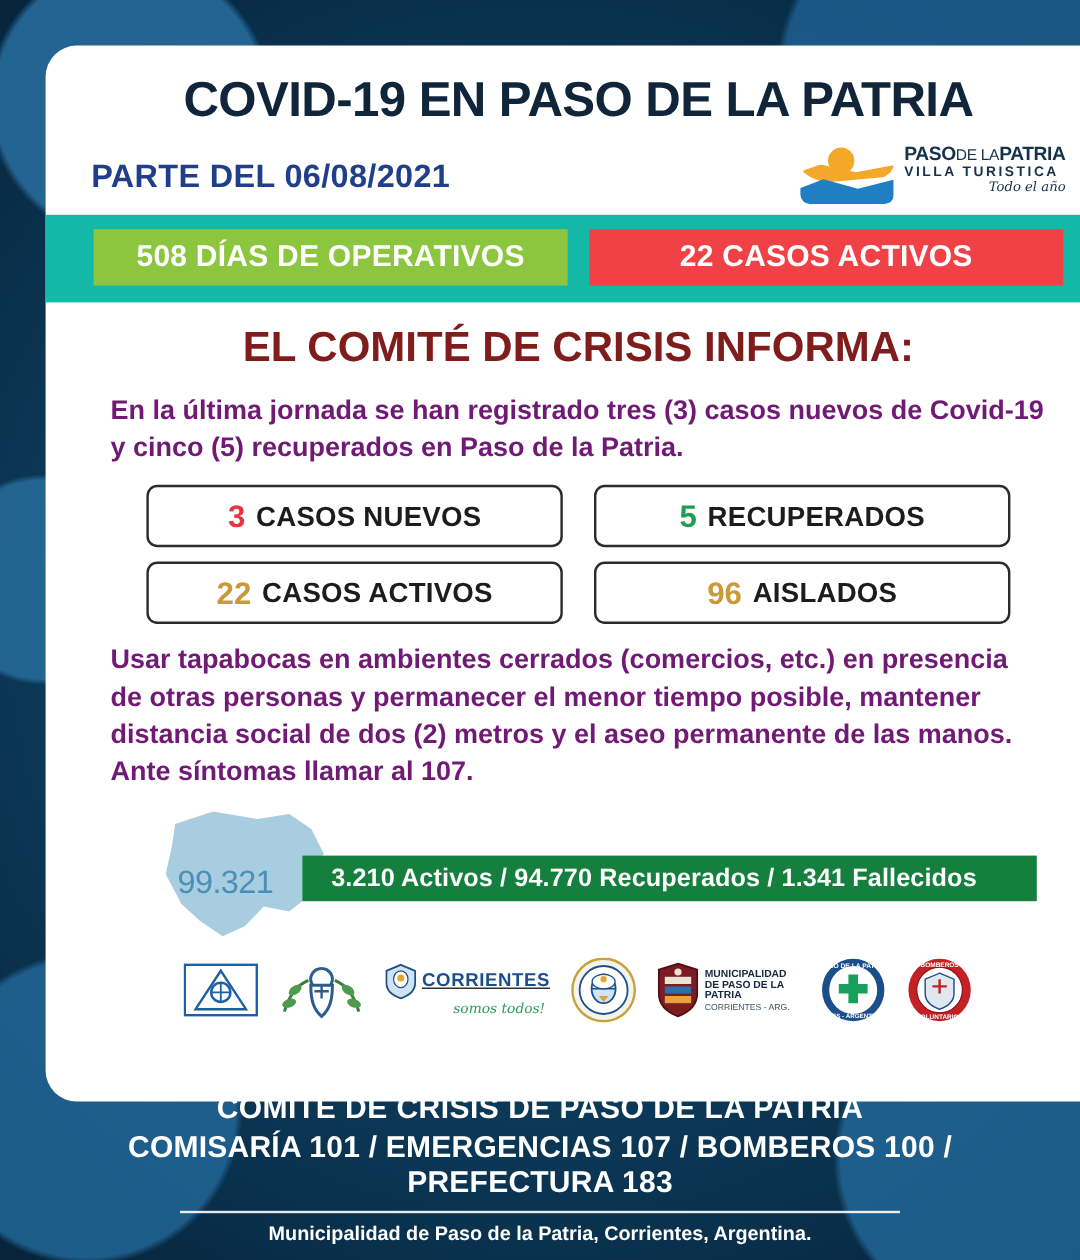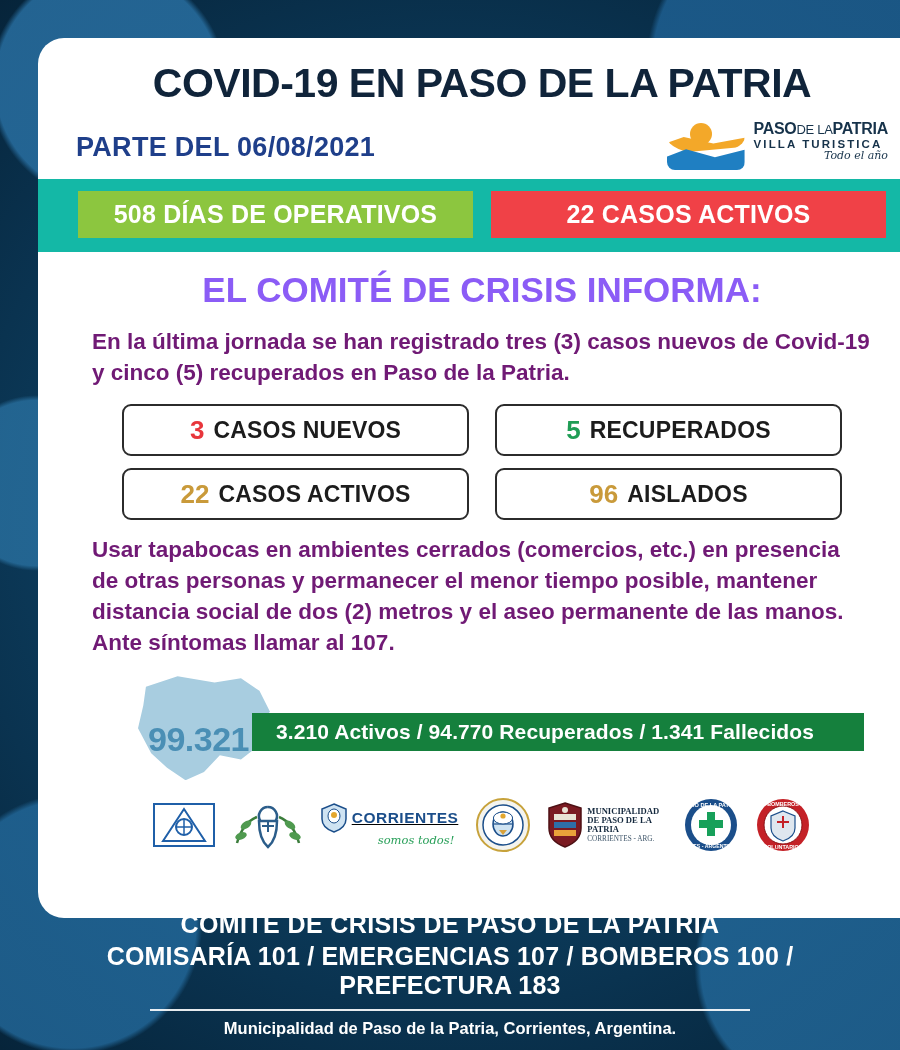--- a/index.html
+++ b/index.html
@@ -89,21 +89,21 @@
     flex: 1; text-align: center; padding: 9px 8px;
     font-size: 25px; font-weight: 700; color: #fff; letter-spacing: .2px;
   }
   .banner.green { background: #8cc63f; }
   .banner.red   { background: #f04147; }
 
   
   .body { padding: 6px 54px 0 54px; }
   .informa {
     text-align: center; font-size: 35px; font-weight: 700;
-    color: #8b5cf6; margin: 12px 0 16px 0;
+    color: #7f1d1d; margin: 12px 0 16px 0;
   }
   .para {
     font-size: 22.5px; line-height: 1.38; color: #701a75; font-weight: 700;
   }
   .para.normal { font-weight: 600; }
 
   
   .stats {
     display: grid; grid-template-columns: 1fr 1fr;
     gap: 12px 26px; margin: 16px 30px 14px 30px;
@@ -122,21 +122,21 @@
   }
   .prov-map {
     position: absolute; left: 46px; top: 0; width: 132px; height: 104px;
     background: #a8cde0;
     clip-path: polygon(6% 10%, 30% 0, 58% 6%, 78% 2%, 92% 14%, 100% 34%,
                        88% 50%, 92% 66%, 78% 80%, 62% 76%, 50% 92%, 36% 100%,
                        22% 88%, 10% 74%, 0 50%, 4% 28%);
   }
   .prov-num {
     position: absolute; left: 56px; top: 44px;
-    font-size: 34px; font-weight: 700; color: #4a8fb5; letter-spacing: -.5px;
+    font-size: 27px; font-weight: 400; color: #4a8fb5; letter-spacing: -.5px;
   }
   .prov-bar {
     position: absolute; left: 160px; top: 37px; right: 8px; height: 38px;
     background: #15803d; display: flex; align-items: center; padding-left: 24px;
   }
   .prov-bar span {
     color: #fff; font-size: 21px; font-weight: 700; letter-spacing: .1px;
   }
 
   
@@ -267,21 +267,21 @@
           <circle cx="29" cy="27" r="26" fill="#f4f4ef" stroke="#c7a23b" stroke-width="2"></circle>
           <circle cx="29" cy="27" r="20" fill="#ffffff" stroke="#1b4e8a" stroke-width="1.5"></circle>
           <ellipse cx="29" cy="26" rx="10" ry="12" fill="#cfe3f2" stroke="#1b4e8a" stroke-width="1.5"></ellipse>
           <path d="M19 26 h20" stroke="#1b4e8a" stroke-width="1.2"></path>
           <ellipse cx="29" cy="20" rx="9.6" ry="6" fill="#ffffff" stroke="#1b4e8a" stroke-width="1"></ellipse>
           <circle cx="29" cy="18" r="2.6" fill="#e3a72f"></circle>
           <path d="M25 32 l4 5 l4 -5" fill="#d8a13a"></path>
         </svg>
       </div>
 
-      <div class="lg" style="gap:5px;font-family:Liberation Serif, serif;">
+      <div class="lg" style="gap:5px;">
         <svg width="34" height="46" viewBox="0 0 34 46">
           <path d="M17 1 L33 6 V26 C33 36 25 42 17 45 C9 42 1 36 1 26 V6 Z" fill="#7b1b22" stroke="#4d1014" stroke-width="1.5"></path>
           <rect x="6" y="12" width="22" height="6" fill="#e9e4d6"></rect>
           <rect x="6" y="20" width="22" height="6" fill="#2e6fa8"></rect>
           <rect x="6" y="28" width="22" height="6" fill="#e9a33a"></rect>
           <circle cx="17" cy="8" r="3" fill="#e9e4d6"></circle>
         </svg>
         <div style="line-height:1.05;">
           <div style="font-size:8.6px;font-weight:700;color:#14283d;max-width:80px;">MUNICIPALIDAD DE PASO DE LA PATRIA</div>
           <div style="font-size:7.2px;color:#3d5468;margin-top:2px;">CORRIENTES - ARG.</div>

